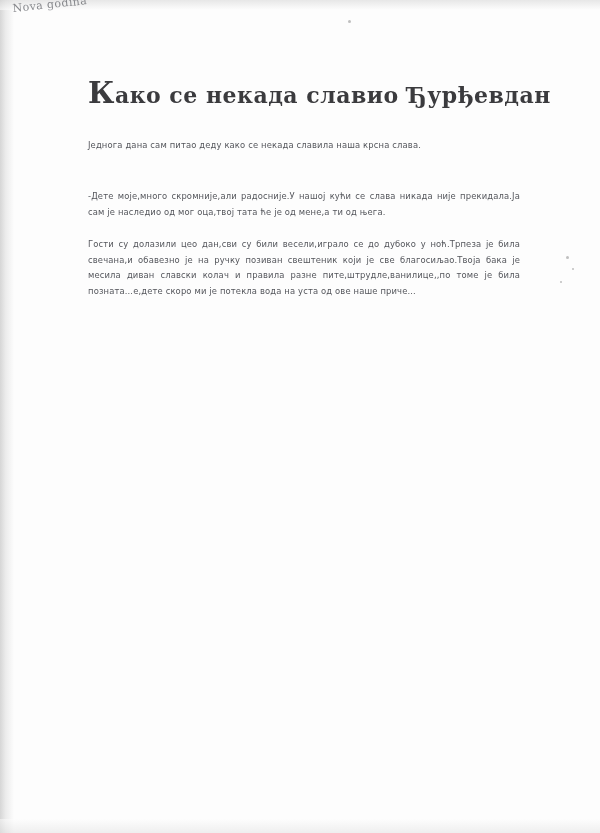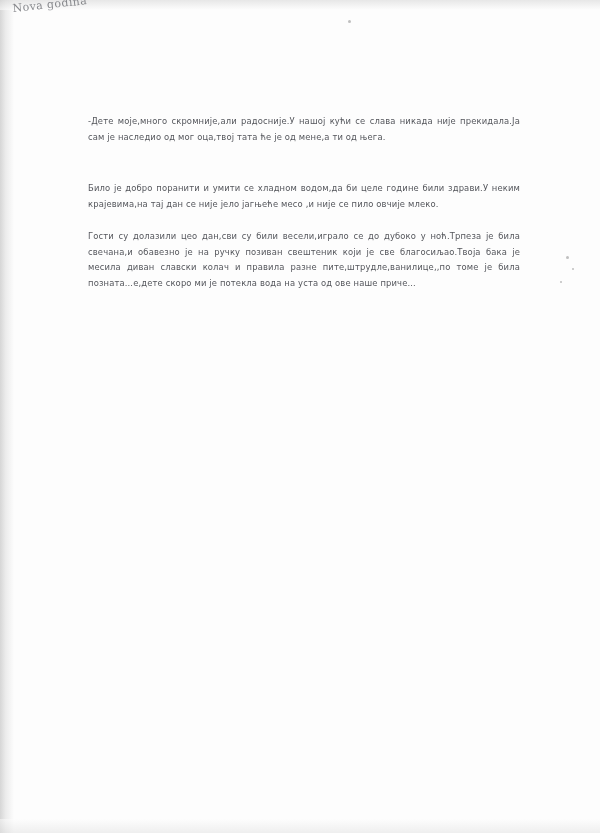--- a/index.html
+++ b/index.html
@@ -128,19 +128,20 @@
 
   <div class="speck speck-a"></div>
   <div class="speck speck-b"></div>
   <div class="speck speck-c"></div>
   <div class="speck speck-d"></div>
 
   <div class="handwriting">Nova godina</div>
 
   <div class="doc">
 
+    <h1 class="doc-title"><span class="drop">К</span><span>ако се некада славио Ђурђевдан</span></h1>
 
+    <p class="para">Једнога дана сам питао деду како се некада славила наша крсна слава.</p>
     <p class="para para-gap-big">-Дете моје,много скромније,али радосније.У нашој кући се слава никада није прекидала.Ја сам је наследио од мог оца,твој тата ће је од мене,а ти од њега.</p>
-    <p class="para para-gap-big">Било је добро поранити и умити се хладном водом,да би целе године били здрави.У неким крајевима,на тај дан се није јело јагњеће месо ,и није се пило овчије млеко.</p>
     <p class="para">Гости су долазили цео дан,сви су били весели,играло се до дубоко у ноћ.Трпеза је била свечана,и обавезно је на ручку позиван свештеник који је све благосиљао.Твоја бака је месила диван славски колач и правила разне пите,штрудле,ванилице,,по томе је била позната...е,дете скоро ми је потекла вода на уста од ове наше приче...</p>
 
   </div>
 </div>
 
 </body></html>

